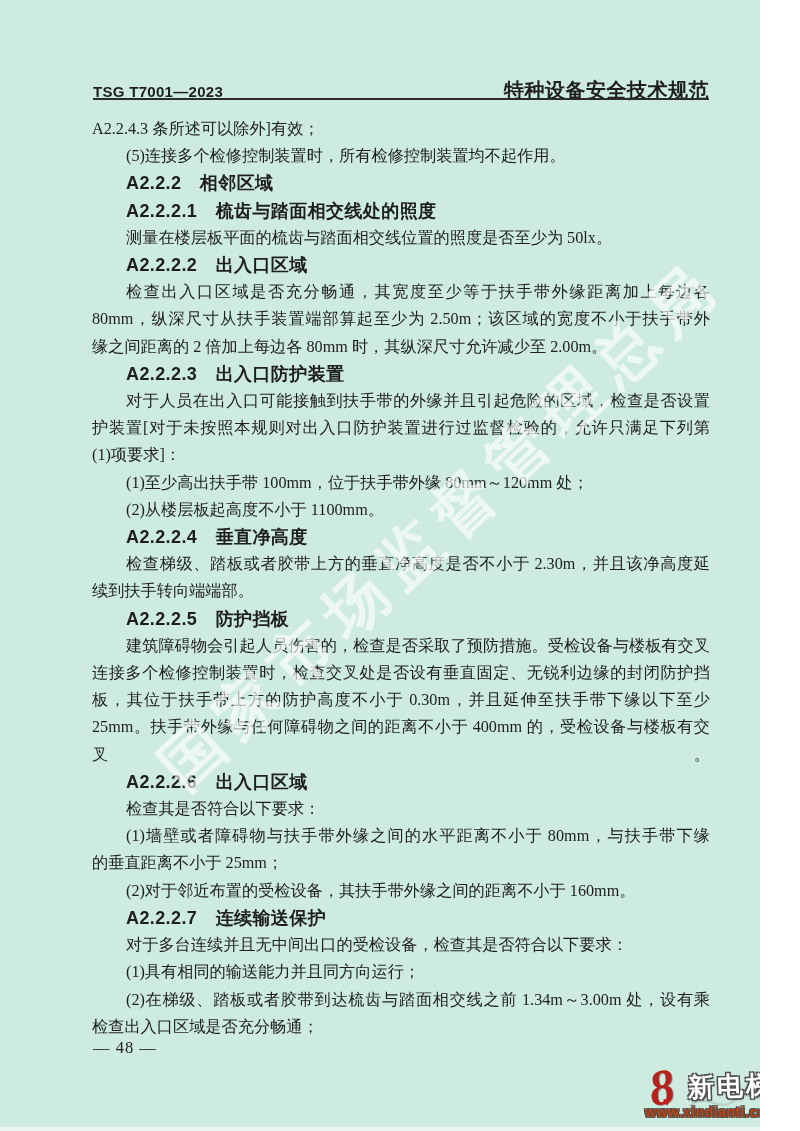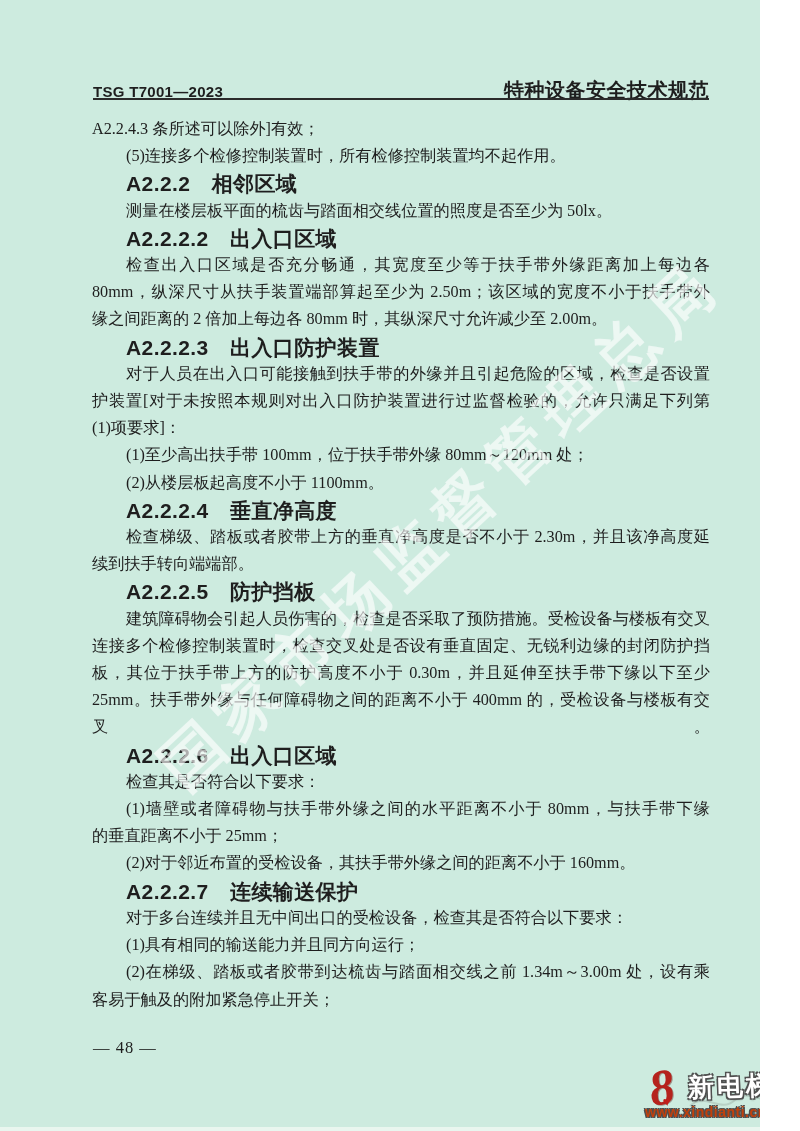--- a/index.html
+++ b/index.html
@@ -26,21 +26,21 @@
   .doc-body{
     position:absolute;left:92px;top:116px;width:618px;
     font-family:"Liberation Serif","DejaVu Serif",serif;
     font-size:16.2px;line-height:27.2px;
   }
   .line{white-space:pre-wrap;}
   .line.indent{padding-left:34px;font-family:Liberation Serif, serif;}
   .line.justify{text-align:justify;text-align-last:justify;text-justify:inter-character;}
   .line.heading{
     font-family:"Liberation Sans","DejaVu Sans",sans-serif;
-    font-weight:600;font-size:21px;letter-spacing:.4px;
+    font-weight:600;font-size:18px;letter-spacing:.4px;
   }
   
   .watermark{
     position:absolute;left:170px;top:735px;width:900px;
     transform:rotate(-43deg);transform-origin:0 50%;
     font-family:"Liberation Sans","DejaVu Sans",sans-serif;
     font-size:62px;font-weight:700;letter-spacing:12px;
     color:rgba(255,255,255,.52);
     pointer-events:none;white-space:nowrap;
     text-shadow:0 0 1px rgba(255,255,255,.25);
@@ -94,20 +94,21 @@
   <header class="hdr">
     <span class="hdr-left">TSG T7001—2023</span>
     <span class="hdr-right">特种设备安全技术规范</span>
   </header>
   <div class="hdr-rule"></div>
 
   <main class="doc-body">
       <div class="line">A2.2.4.3 条所述可以除外]有效；</div>
       <div class="line indent">(5)连接多个检修控制装置时，所有检修控制装置均不起作用。</div>
       <div class="line heading indent">A2.2.2　相邻区域</div>
+      <div class="line heading indent">A2.2.2.1　梳齿与踏面相交线处的照度</div>
       <div class="line indent">测量在楼层板平面的梳齿与踏面相交线位置的照度是否至少为 50lx。</div>
       <div class="line heading indent">A2.2.2.2　出入口区域</div>
       <div class="line indent justify">检查出入口区域是否充分畅通，其宽度至少等于扶手带外缘距离加上每边各</div>
       <div class="line justify">80mm，纵深尺寸从扶手装置端部算起至少为 2.50m；该区域的宽度不小于扶手带外</div>
       <div class="line">缘之间距离的 2 倍加上每边各 80mm 时，其纵深尺寸允许减少至 2.00m。</div>
       <div class="line heading indent">A2.2.2.3　出入口防护装置</div>
       <div class="line indent justify">对于人员在出入口可能接触到扶手带的外缘并且引起危险的区域，检查是否设置</div>
       <div class="line justify">护装置[对于未按照本规则对出入口防护装置进行过监督检验的，允许只满足下列第</div>
       <div class="line">(1)项要求]：</div>
       <div class="line indent">(1)至少高出扶手带 100mm，位于扶手带外缘 80mm～120mm 处；</div>
@@ -122,21 +123,21 @@
       <div class="line justify">25mm。扶手带外缘与任何障碍物之间的距离不小于 400mm 的，受检设备与楼板有交叉。</div>
       <div class="line heading indent">A2.2.2.6　出入口区域</div>
       <div class="line indent">检查其是否符合以下要求：</div>
       <div class="line indent justify">(1)墙壁或者障碍物与扶手带外缘之间的水平距离不小于 80mm，与扶手带下缘</div>
       <div class="line">的垂直距离不小于 25mm；</div>
       <div class="line indent">(2)对于邻近布置的受检设备，其扶手带外缘之间的距离不小于 160mm。</div>
       <div class="line heading indent">A2.2.2.7　连续输送保护</div>
       <div class="line indent">对于多台连续并且无中间出口的受检设备，检查其是否符合以下要求：</div>
       <div class="line indent">(1)具有相同的输送能力并且同方向运行；</div>
       <div class="line indent justify">(2)在梯级、踏板或者胶带到达梳齿与踏面相交线之前 1.34m～3.00m 处，设有乘</div>
-      <div class="line">客易于触及的附加紧急停止开关；</div>
+      <div class="line">检查出入口区域是否充分畅通；</div>
     </main>
 
   <div class="watermark">国家市场监督管理总局</div>
 
   <div class="page-num">— 48 —</div>
 
   <div class="logo">
     <svg class="logo-script" viewBox="0 0 110 30">
       <path d="M5 20 C 20 5, 35 28, 50 14 S 80 24, 105 12" fill="none" stroke="#9fb3a9" stroke-width="2"></path>
     </svg>

